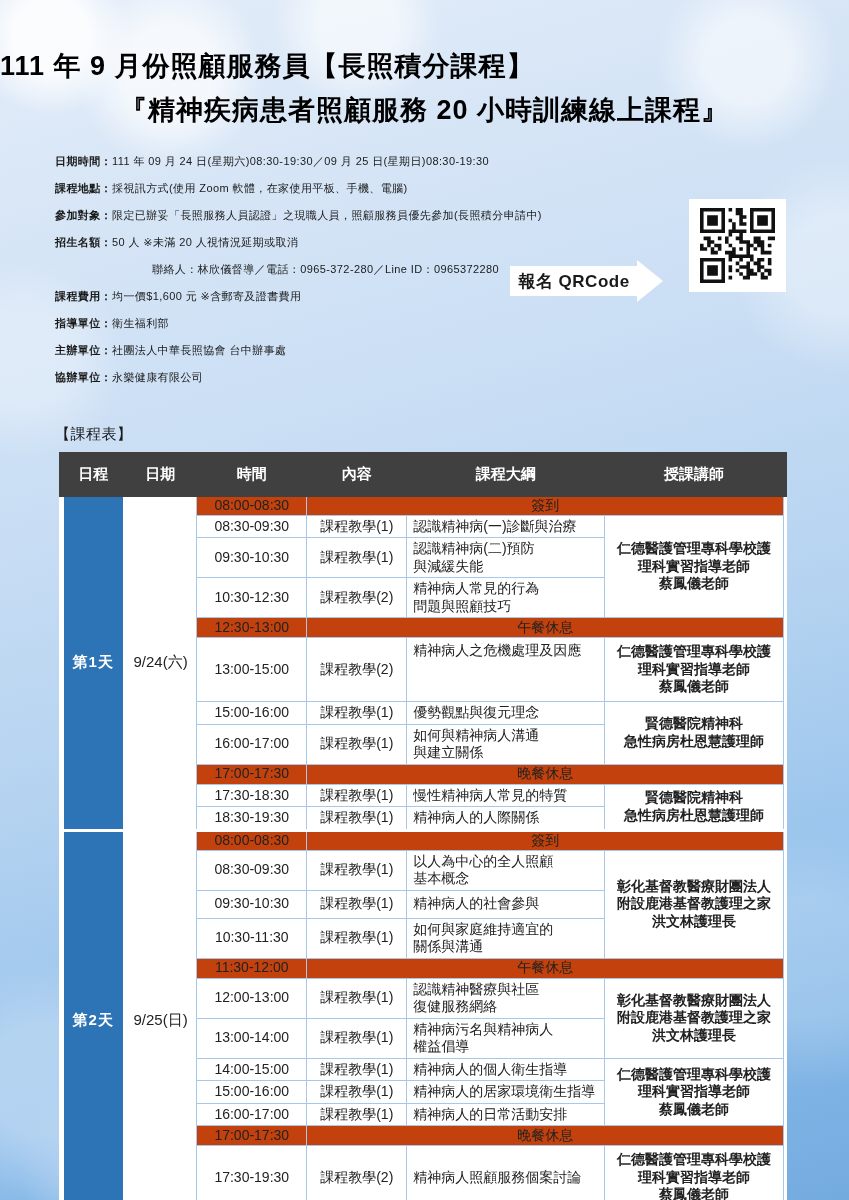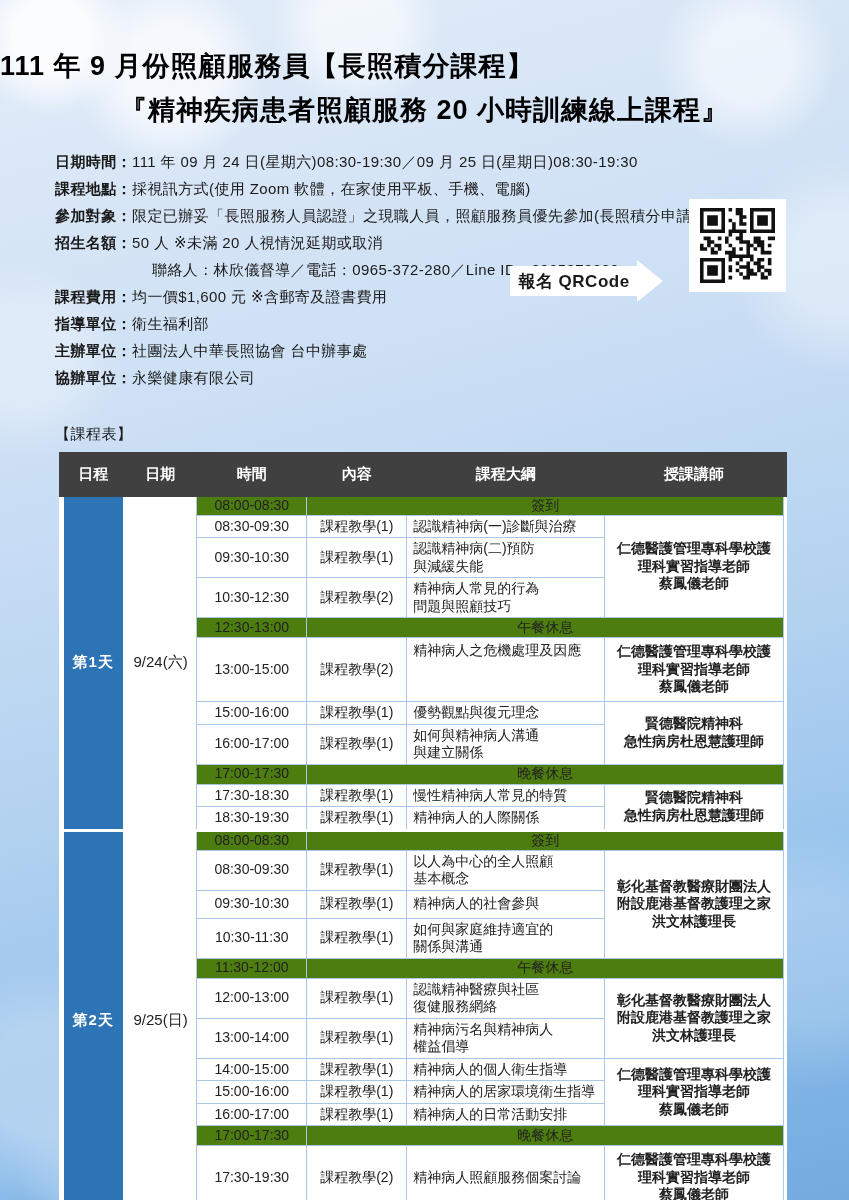--- a/index.html
+++ b/index.html
@@ -39,21 +39,21 @@
     letter-spacing: 1px; color: #000;
   }
   .subtitle {
     position: absolute; left: 0; top: 92px; width: 100%;
     text-align: center; font-size: 27px; font-weight: bold;
     letter-spacing: 1px; color: #000;
   }
 
   .info-list {
     position: absolute; left: 55px; top: 148px; width: 745px;
-    font-size: 15px; line-height: 27px; letter-spacing: .4px;
+    font-size: 11px; line-height: 27px; letter-spacing: .4px;
   }
   .info-item .line { white-space: nowrap; }
   .info-item .label { font-weight: bold; }
   .info-item .cont  { margin-left: 97px; }
 
   
   .qr-pointer {
     position: absolute; left: 510px; top: 266px;
     width: 128px; height: 30px; background: #fff;
     display: flex; align-items: center; justify-content: center;
@@ -95,21 +95,21 @@
   .course-table td.day-cell {
     background: #2d74b6; color: #fff; font-weight: bold;
     font-size: 15px; border: 2px solid #fff; letter-spacing: 1px;
   }
   .course-table td.date-cell { background: #fff; font-size: 15px; }
   .course-table td.outline-cell {
     text-align: left; padding: 2px 6px; white-space: pre-line;
   }
   .course-table td.outline-top { vertical-align: top; padding-top: 4px; }
   .course-table td.lecturer-cell { white-space: pre-line; padding: 2px 4px; font-weight: bold; }
-  .course-table tr.break-row td { background: #4d7c0f; }
+  .course-table tr.break-row td { background: #c2410c; }
   .course-table tr.break-row td.day-cell { background: #2d74b6; }
   .course-table tr.break-row td.date-cell { background: #fff; }
   .course-table tbody.day-block + tbody.day-block { border-top: 3px solid #fff; }
 </style>
 </head>
 <body>
 
 <div class="page">
   <div class="bg-decor"></div>
 

